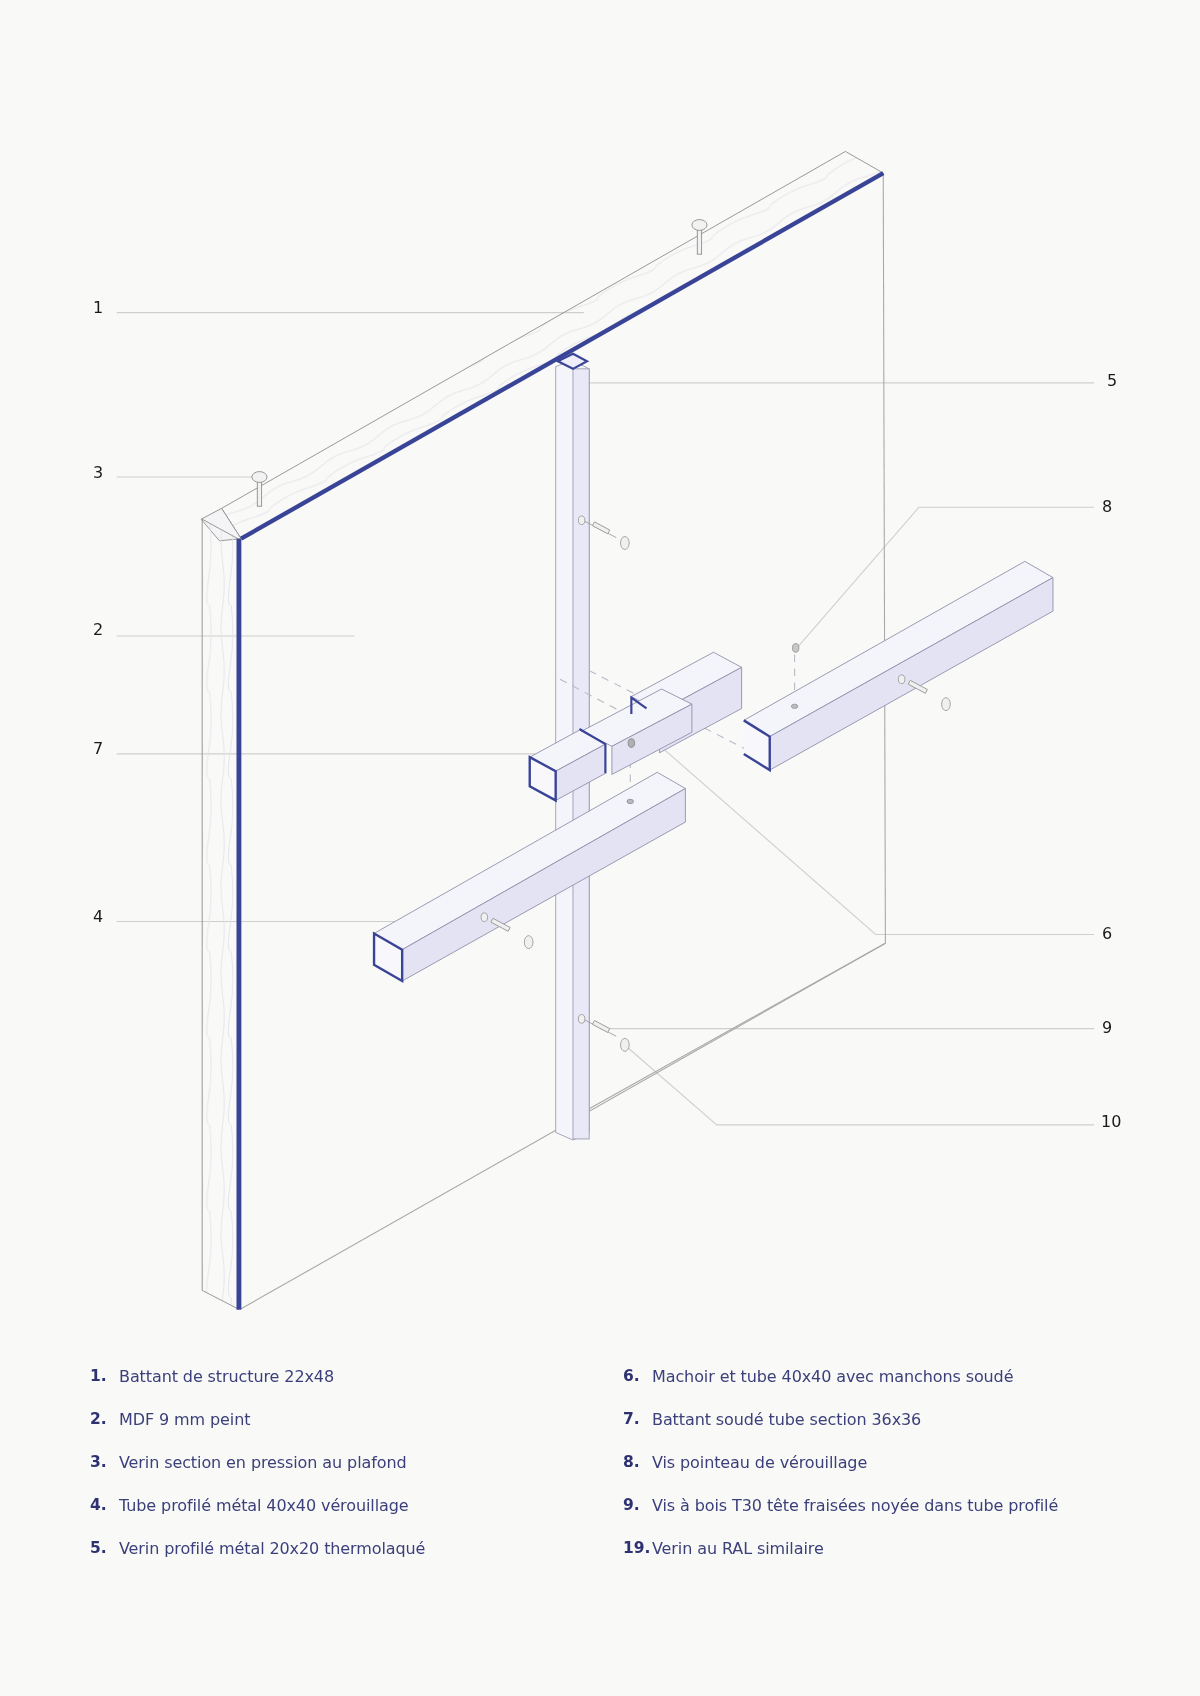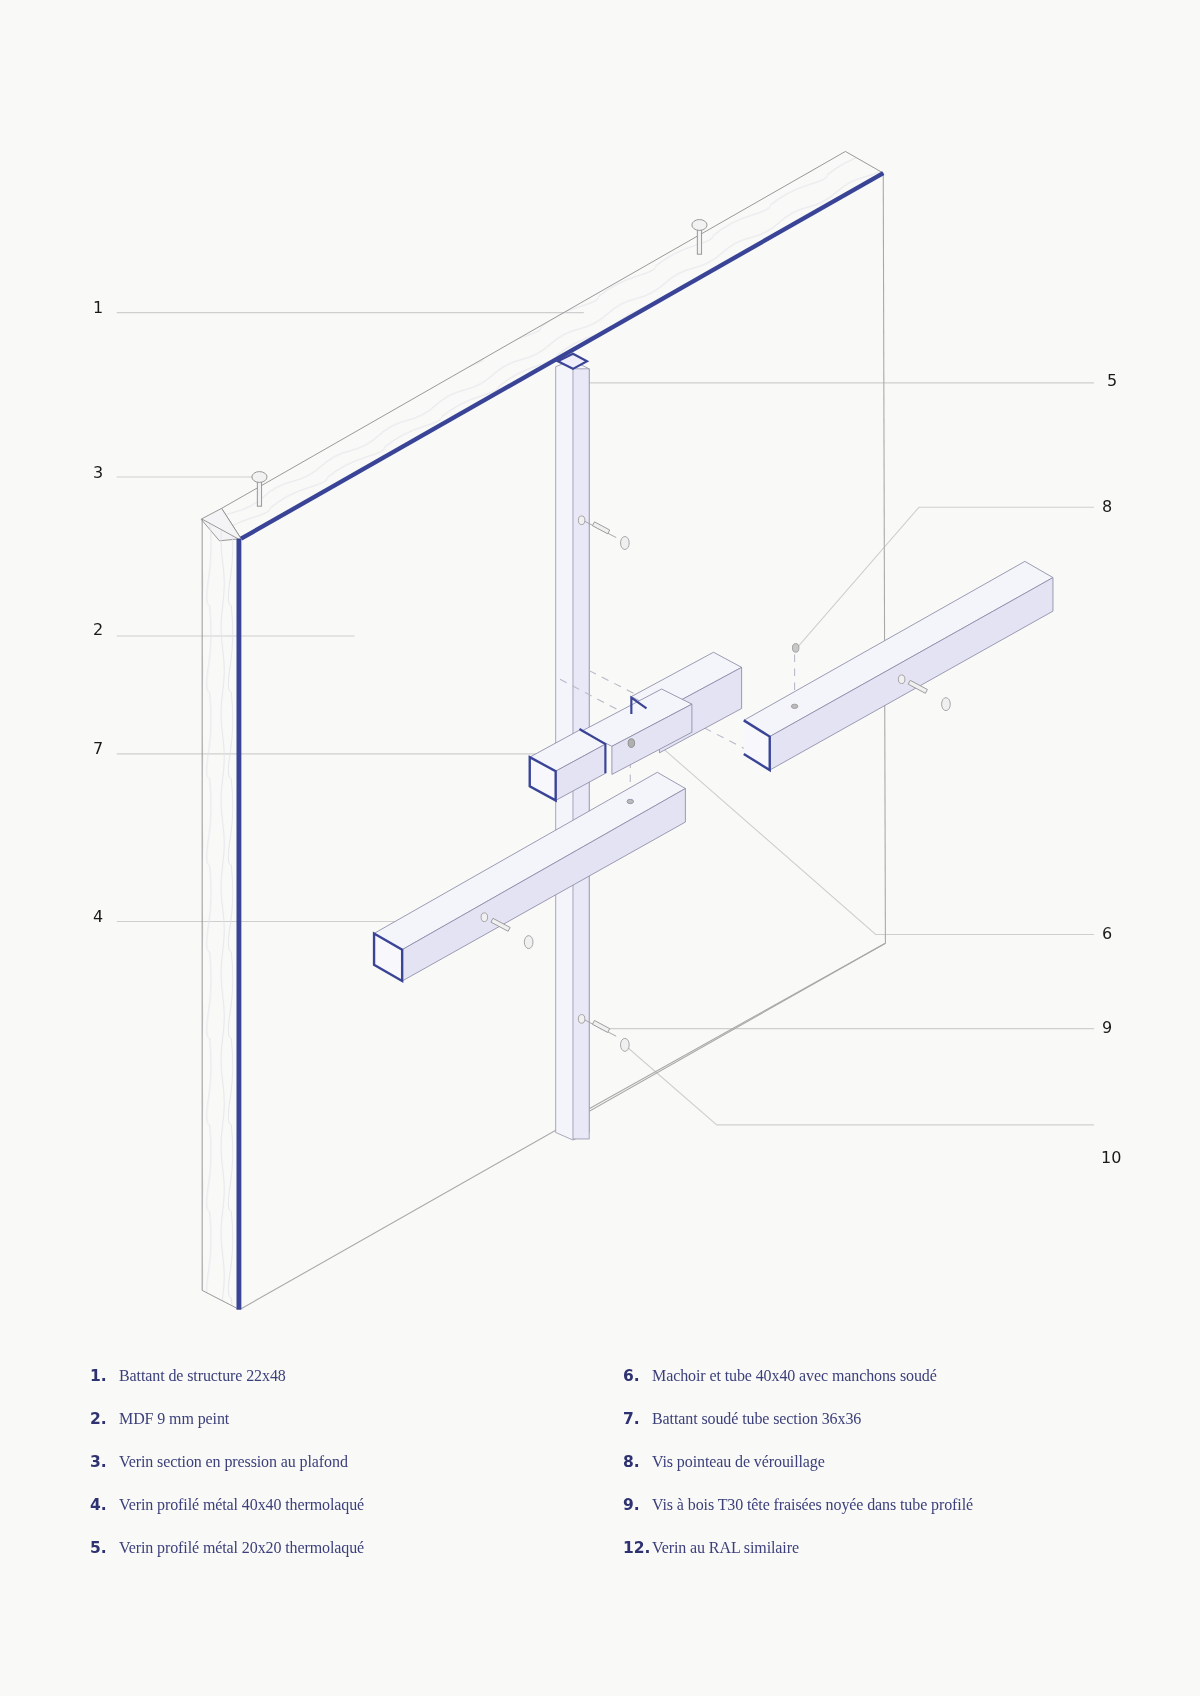--- a/index.html
+++ b/index.html
@@ -2,21 +2,21 @@
 <html><head>
 <meta charset="utf-8">
 <style>
   html,body{margin:0;padding:0;background:#f9f9f7;}
   body{width:1200px;height:1696px;position:relative;overflow:hidden;font-family:"Liberation Sans",sans-serif;}
   .diagram{position:absolute;left:0;top:0;width:1200px;height:1696px;}
   .callout{position:absolute;font-family:"DejaVu Sans",sans-serif;font-size:16px;color:#1a1a1a;line-height:1;}
   .legend{position:absolute;top:1367px;font-family:"DejaVu Sans",sans-serif;font-size:16px;color:#3b3f7a;}
   .legend-item{display:flex;height:43px;align-items:flex-start;white-space:nowrap;}
   .legend-num{width:29px;font-weight:bold;color:#2e3270;font-size:15.5px;}
-  .legend-text{letter-spacing:-0.1px;font-family:Liberation Serif, serif;}
+  .legend-text{letter-spacing:-0.1px;}
   .legend-left{left:90px;}
   .legend-right{left:623px;}
 </style>
 </head>
 <body>
 
 <svg class="diagram" viewBox="0 0 1110 1568" preserveAspectRatio="none" xmlns="http://www.w3.org/2000/svg">
   <defs>
     <pattern id="wood" width="60" height="30" patternUnits="userSpaceOnUse" patternTransform="rotate(-28)">
       <path d="M0 10 Q15 6 30 10 T60 10 M0 22 Q20 18 40 22 T60 22" stroke="#e2e2ea" stroke-width="0.8" fill="none"></path>
@@ -129,38 +129,38 @@
 
 <div class="callout" style="left:93px;top:300px;">1</div>
 <div class="callout" style="left:93px;top:465px;">3</div>
 <div class="callout" style="left:93px;top:622px;">2</div>
 <div class="callout" style="left:93px;top:741px;">7</div>
 <div class="callout" style="left:93px;top:909px;">4</div>
 <div class="callout" style="left:1107px;top:373px;">5</div>
 <div class="callout" style="left:1102px;top:499px;">8</div>
 <div class="callout" style="left:1102px;top:926px;">6</div>
 <div class="callout" style="left:1102px;top:1020px;">9</div>
-<div class="callout" style="left:1101px;top:1150px;">10</div>
+<div class="callout" style="left:1101px;top:1114px;">10</div>
 
 <div class="legend legend-left">
   <div class="legend-item">
       <span class="legend-num">1.</span>
       <span class="legend-text">Battant de structure 22x48</span>
     </div>
   <div class="legend-item">
       <span class="legend-num">2.</span>
       <span class="legend-text">MDF 9 mm peint</span>
     </div>
   <div class="legend-item">
       <span class="legend-num">3.</span>
       <span class="legend-text">Verin section en pression au plafond</span>
     </div>
   <div class="legend-item">
       <span class="legend-num">4.</span>
-      <span class="legend-text">Verin profilé métal 40x40 thermolaqué</span>
+      <span class="legend-text">Tube profilé métal 40x40 vérouillage</span>
     </div>
   <div class="legend-item">
       <span class="legend-num">5.</span>
       <span class="legend-text">Verin profilé métal 20x20 thermolaqué</span>
     </div>
 </div>
 
 <div class="legend legend-right">
   <div class="legend-item">
       <span class="legend-num">6.</span>
@@ -172,16 +172,16 @@
     </div>
   <div class="legend-item">
       <span class="legend-num">8.</span>
       <span class="legend-text">Vis pointeau de vérouillage</span>
     </div>
   <div class="legend-item">
       <span class="legend-num">9.</span>
       <span class="legend-text">Vis à bois T30 tête fraisées noyée dans tube profilé</span>
     </div>
   <div class="legend-item">
-      <span class="legend-num">12.</span>
+      <span class="legend-num">19.</span>
       <span class="legend-text">Verin au RAL similaire</span>
     </div>
 </div>
 
 </body></html>

